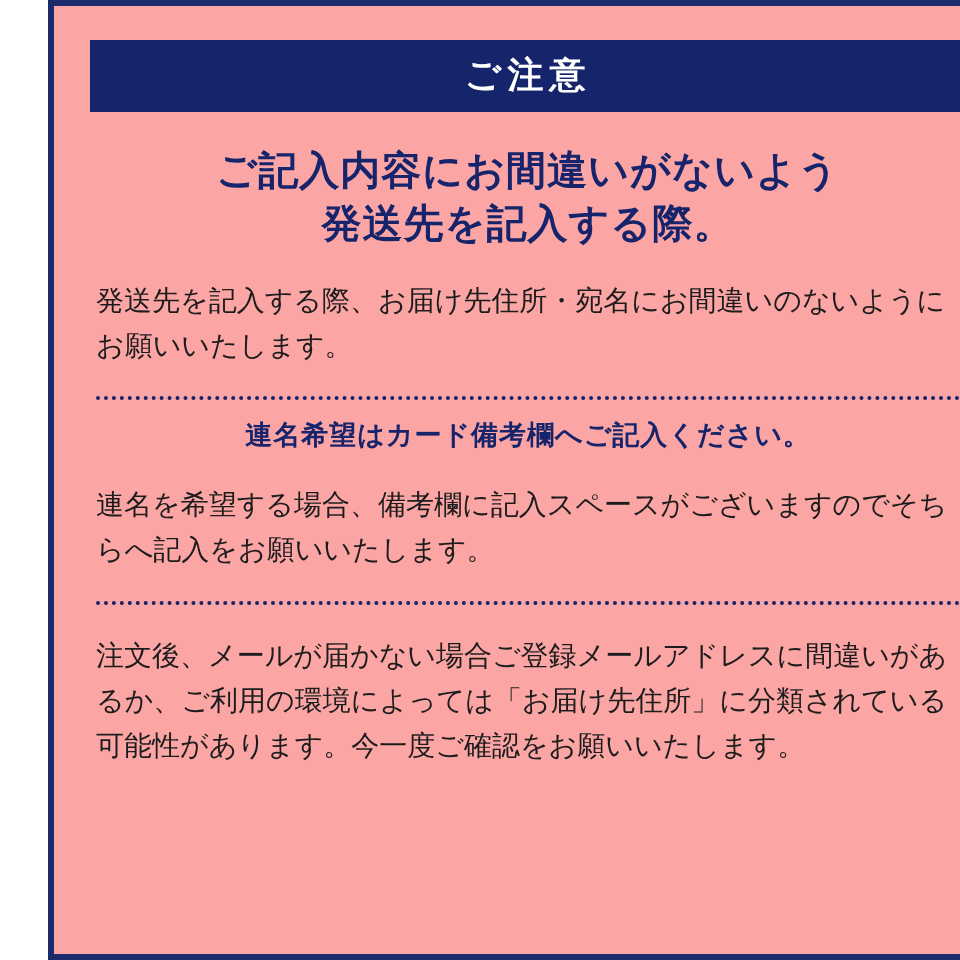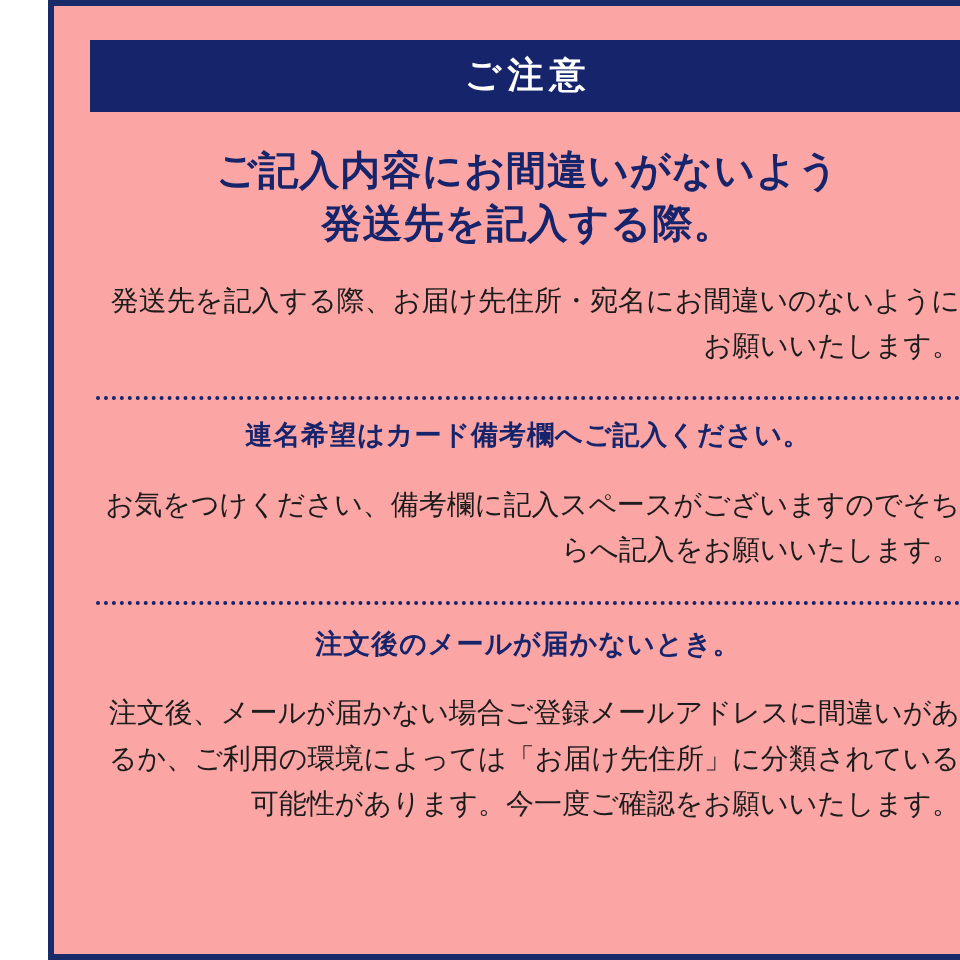--- a/index.html
+++ b/index.html
@@ -57,21 +57,21 @@
   .headline.h2 {
     font-size: 27px;
     margin-top: 26px;
     margin-bottom: 14px;
   }
   .body-text {
     color: #1c1c1c;
     font-size: 28px;
     line-height: 1.62;
     letter-spacing: 0px;
-    text-align: right;
+    text-align: left;
   }
   .divider {
     border: none;
     border-top: 4px dotted #16246b;
     margin: 28px 0 10px 0;
     height: 0;
   }
   .section-2 .headline.h2 {
     margin-top: 18px;
   }
@@ -94,24 +94,23 @@
         <div>ご記入内容にお間違いがないよう</div>
         <div>発送先を記入する際。</div>
       </div>
       <p class="body-text">発送先を記入する際、お届け先住所・宛名にお間違いのないようにお願いいたします。</p>
     </div>
 
     <hr class="divider">
 
     <div class="section section-2">
       <div class="headline h2">連名希望はカード備考欄へご記入ください。</div>
-      <p class="body-text">お気をつけください、備考欄に記入スペースがございますのでそちらへ記入をお願いいたします。</p>
+      <p class="body-text">連名を希望する場合、備考欄に記入スペースがございますのでそちらへ記入をお願いいたします。</p>
     </div>
 
     <hr class="divider">
 
     <div class="section section-3">
-      <div class="headline h2">注文後のメールが届かないとき。</div>
       <p class="body-text">注文後、メールが届かない場合ご登録メールアドレスに間違いがあるか、ご利用の環境によっては「お届け先住所」に分類されている可能性があります。今一度ご確認をお願いいたします。</p>
     </div>
 
   </div>
 </div>
 
 </body></html>

